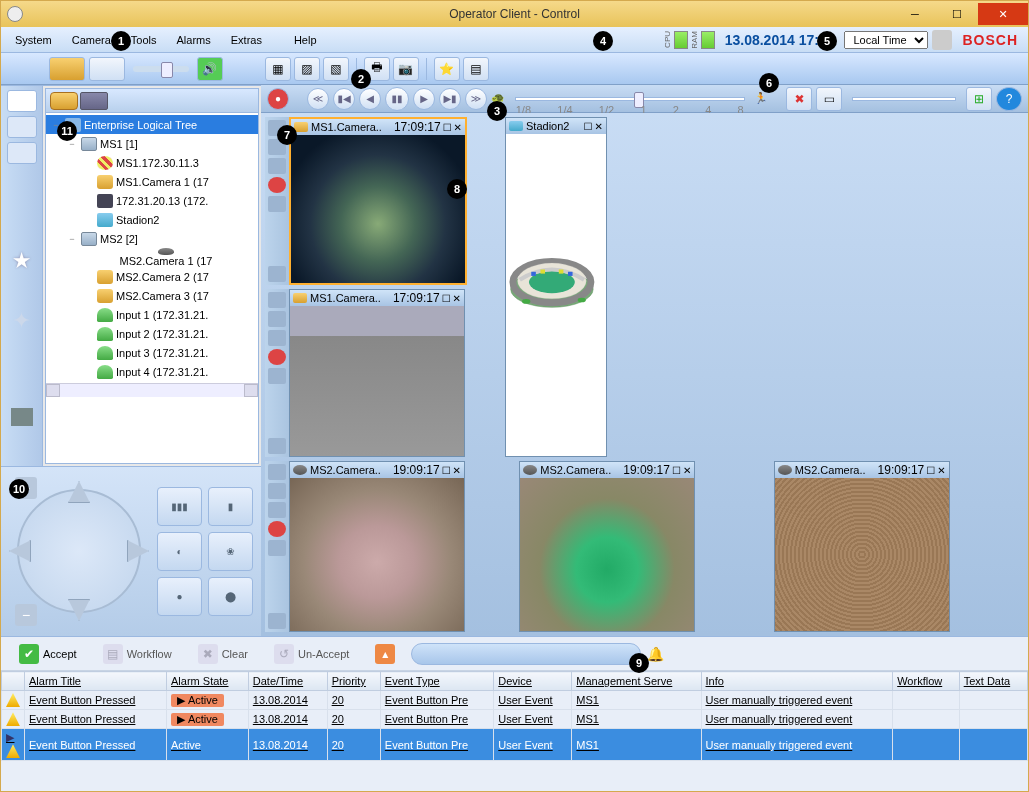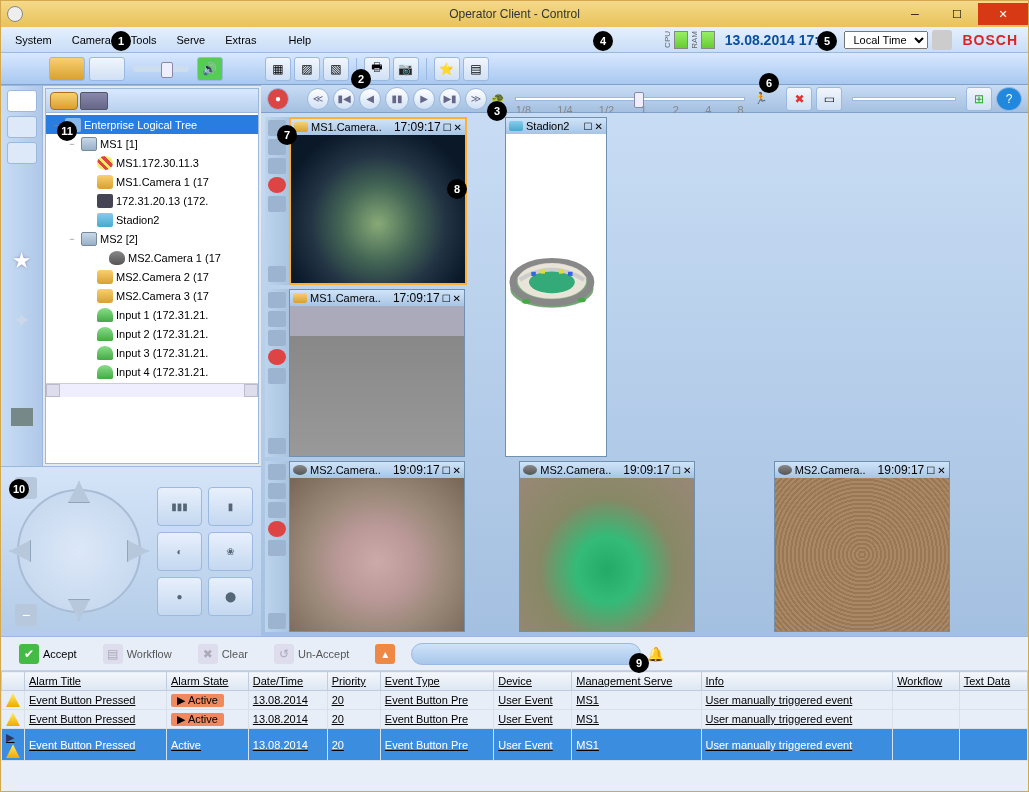--- a/index.html
+++ b/index.html
@@ -164,21 +164,21 @@
     <div class="win-btn">─</div>
     <div class="win-btn">☐</div>
     <div class="win-btn close">✕</div>
   </div>
 </div>
 
 <div class="menubar">
   <div class="menu-item">System</div>
   <div class="menu-item">Camera</div>
   <div class="menu-item">Tools</div>
-  <div class="menu-item">Serve</div>
+  <div class="menu-item">Alarms</div>
   <div class="menu-item">Extras</div>
   <div style="width:12px"></div>
   <div class="menu-item">Help</div>
   <div class="spacer"></div>
   <div class="cpu-ram">
     <span class="meter-label">CPU</span>
     <div class="meter"></div>
     <span class="meter-label">RAM</span>
     <div class="meter"></div>
   </div>
@@ -244,21 +244,21 @@
               <div class="tree-row" style="padding-left: 36px;">
                 <span class="tw"></span>
                 <span class="ic map"></span>
                 <span>Stadion2</span>
               </div>
               <div class="tree-row" style="padding-left: 20px;">
                 <span class="tw">−</span>
                 <span class="ic server"></span>
                 <span>MS2 [2]</span>
               </div>
-              <div class="tree-row" style="padding-left: 48px;">
+              <div class="tree-row" style="padding-left: 32px; flex-direction: column;">
                 <span class="tw"></span>
                 <span class="ic cam2"></span>
                 <span>MS2.Camera 1 (17</span>
               </div>
               <div class="tree-row" style="padding-left: 36px;">
                 <span class="tw"></span>
                 <span class="ic cam"></span>
                 <span>MS2.Camera 2 (17</span>
               </div>
               <div class="tree-row" style="padding-left: 36px;">

